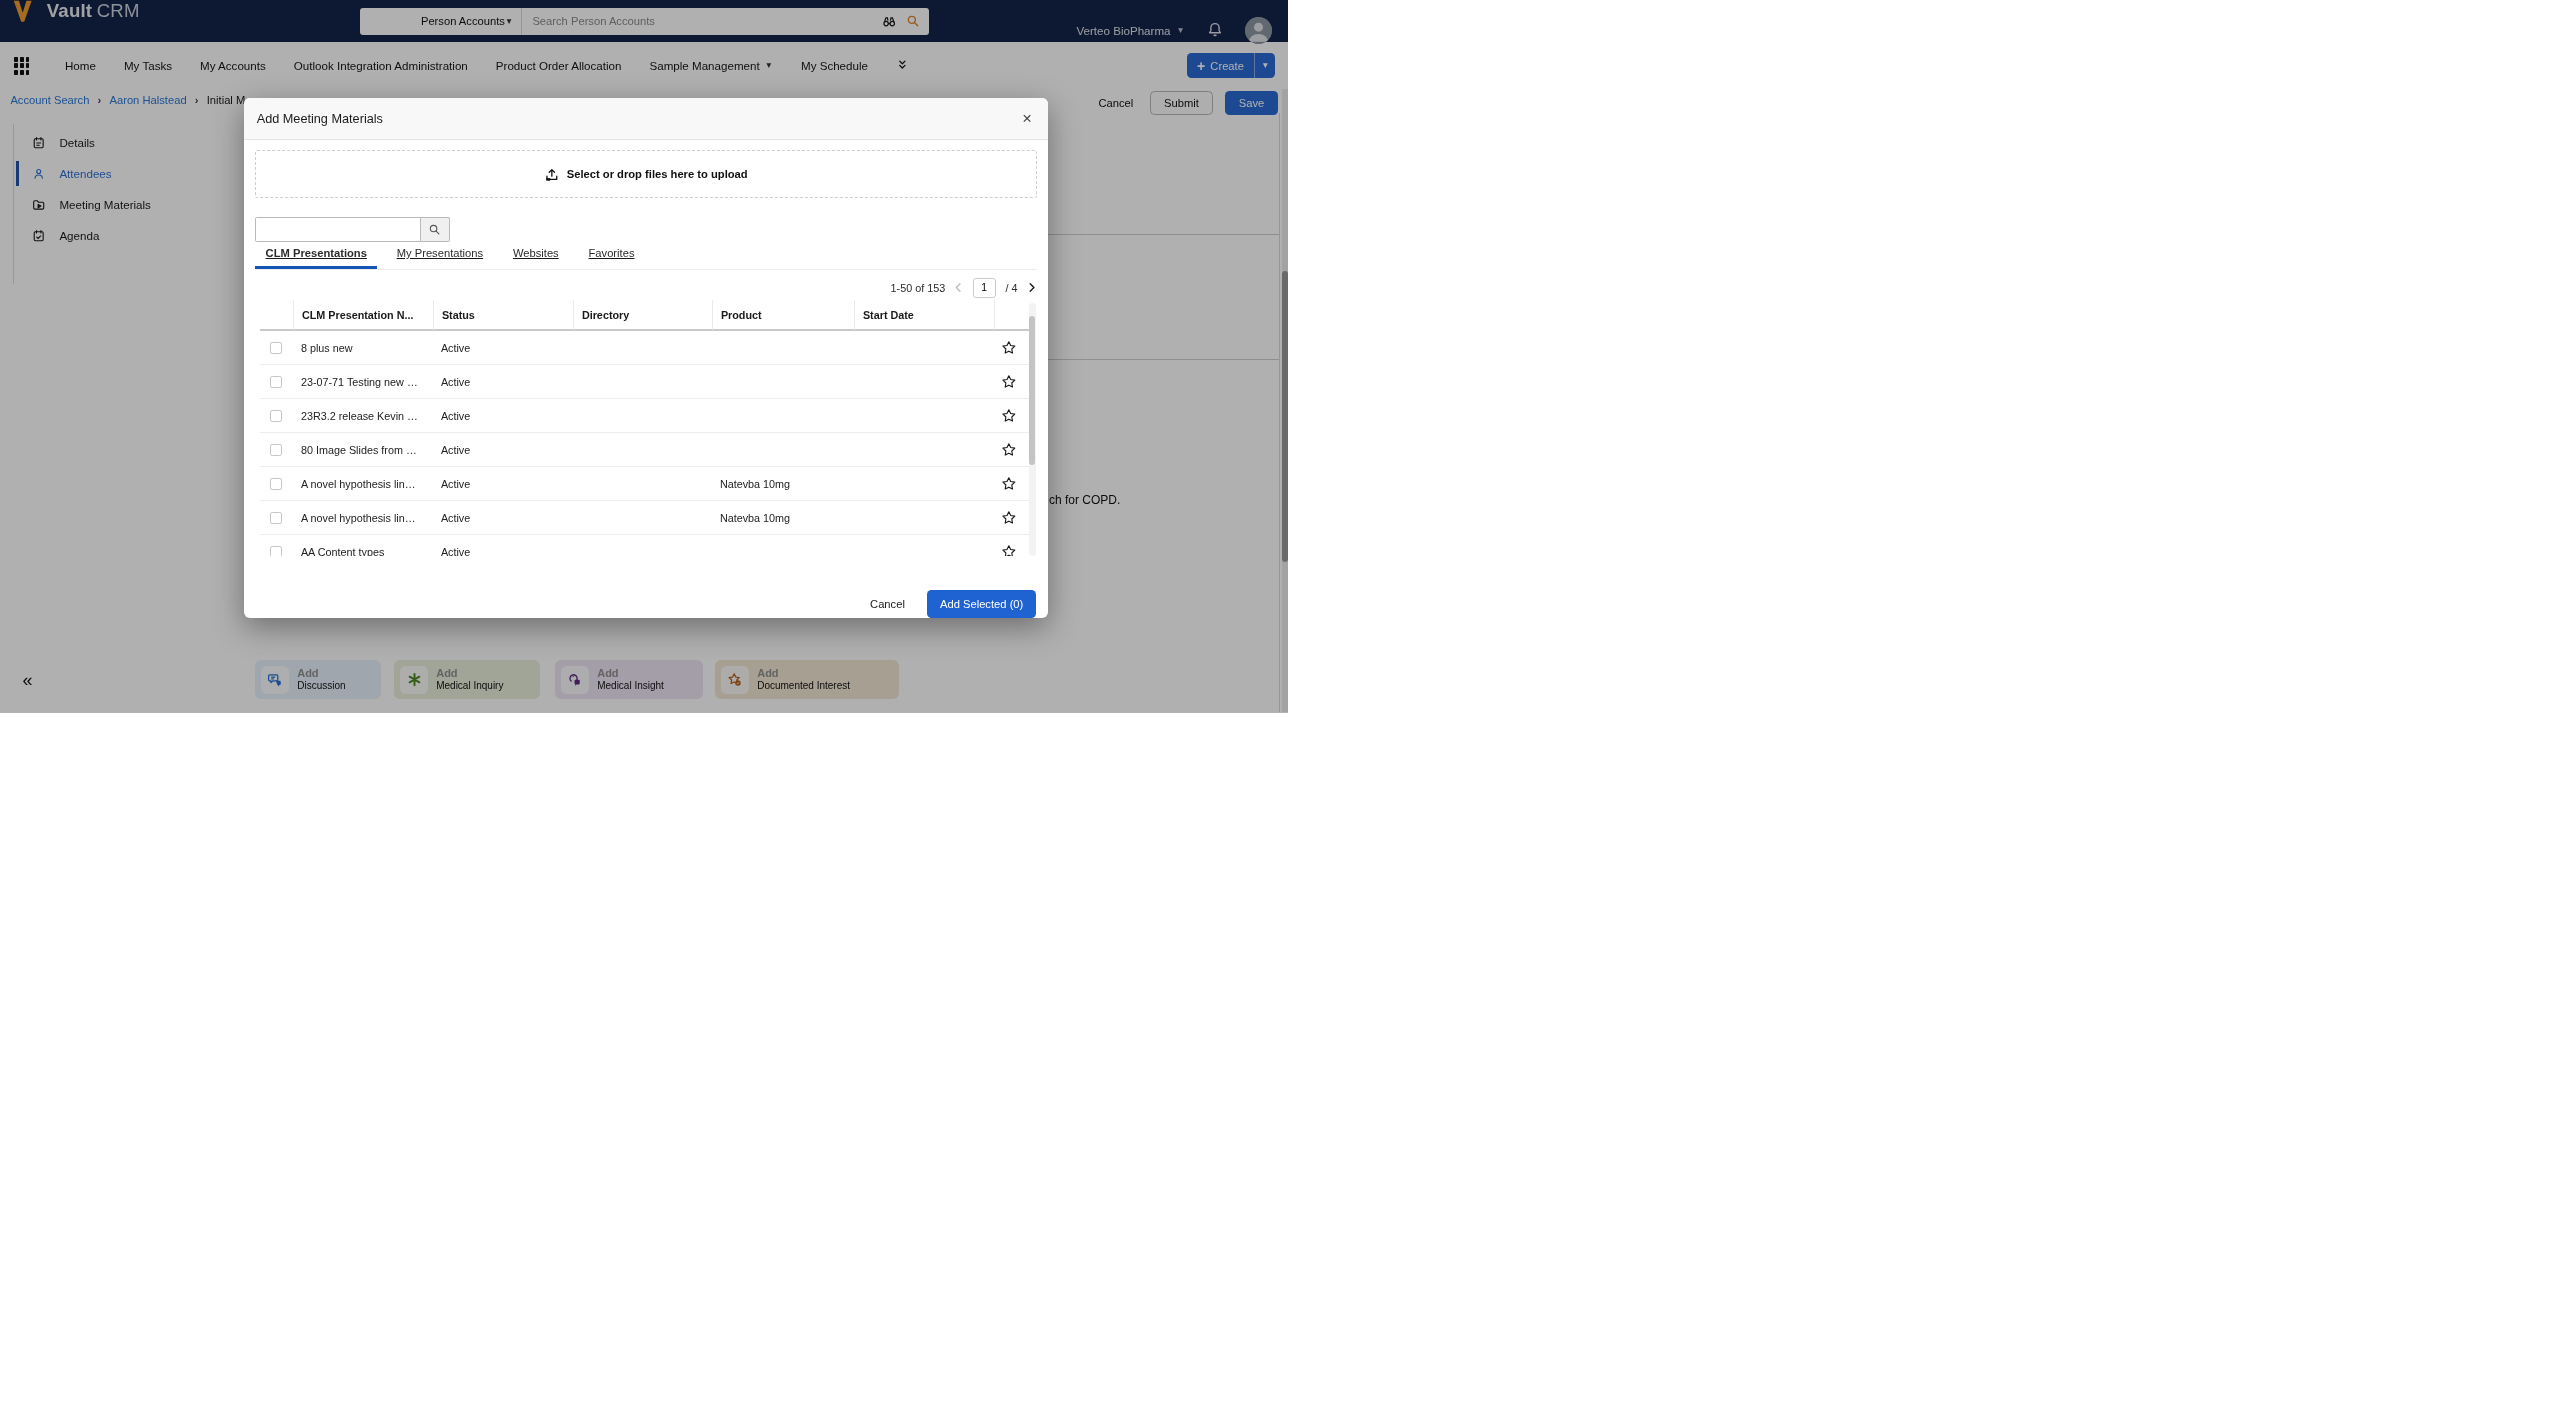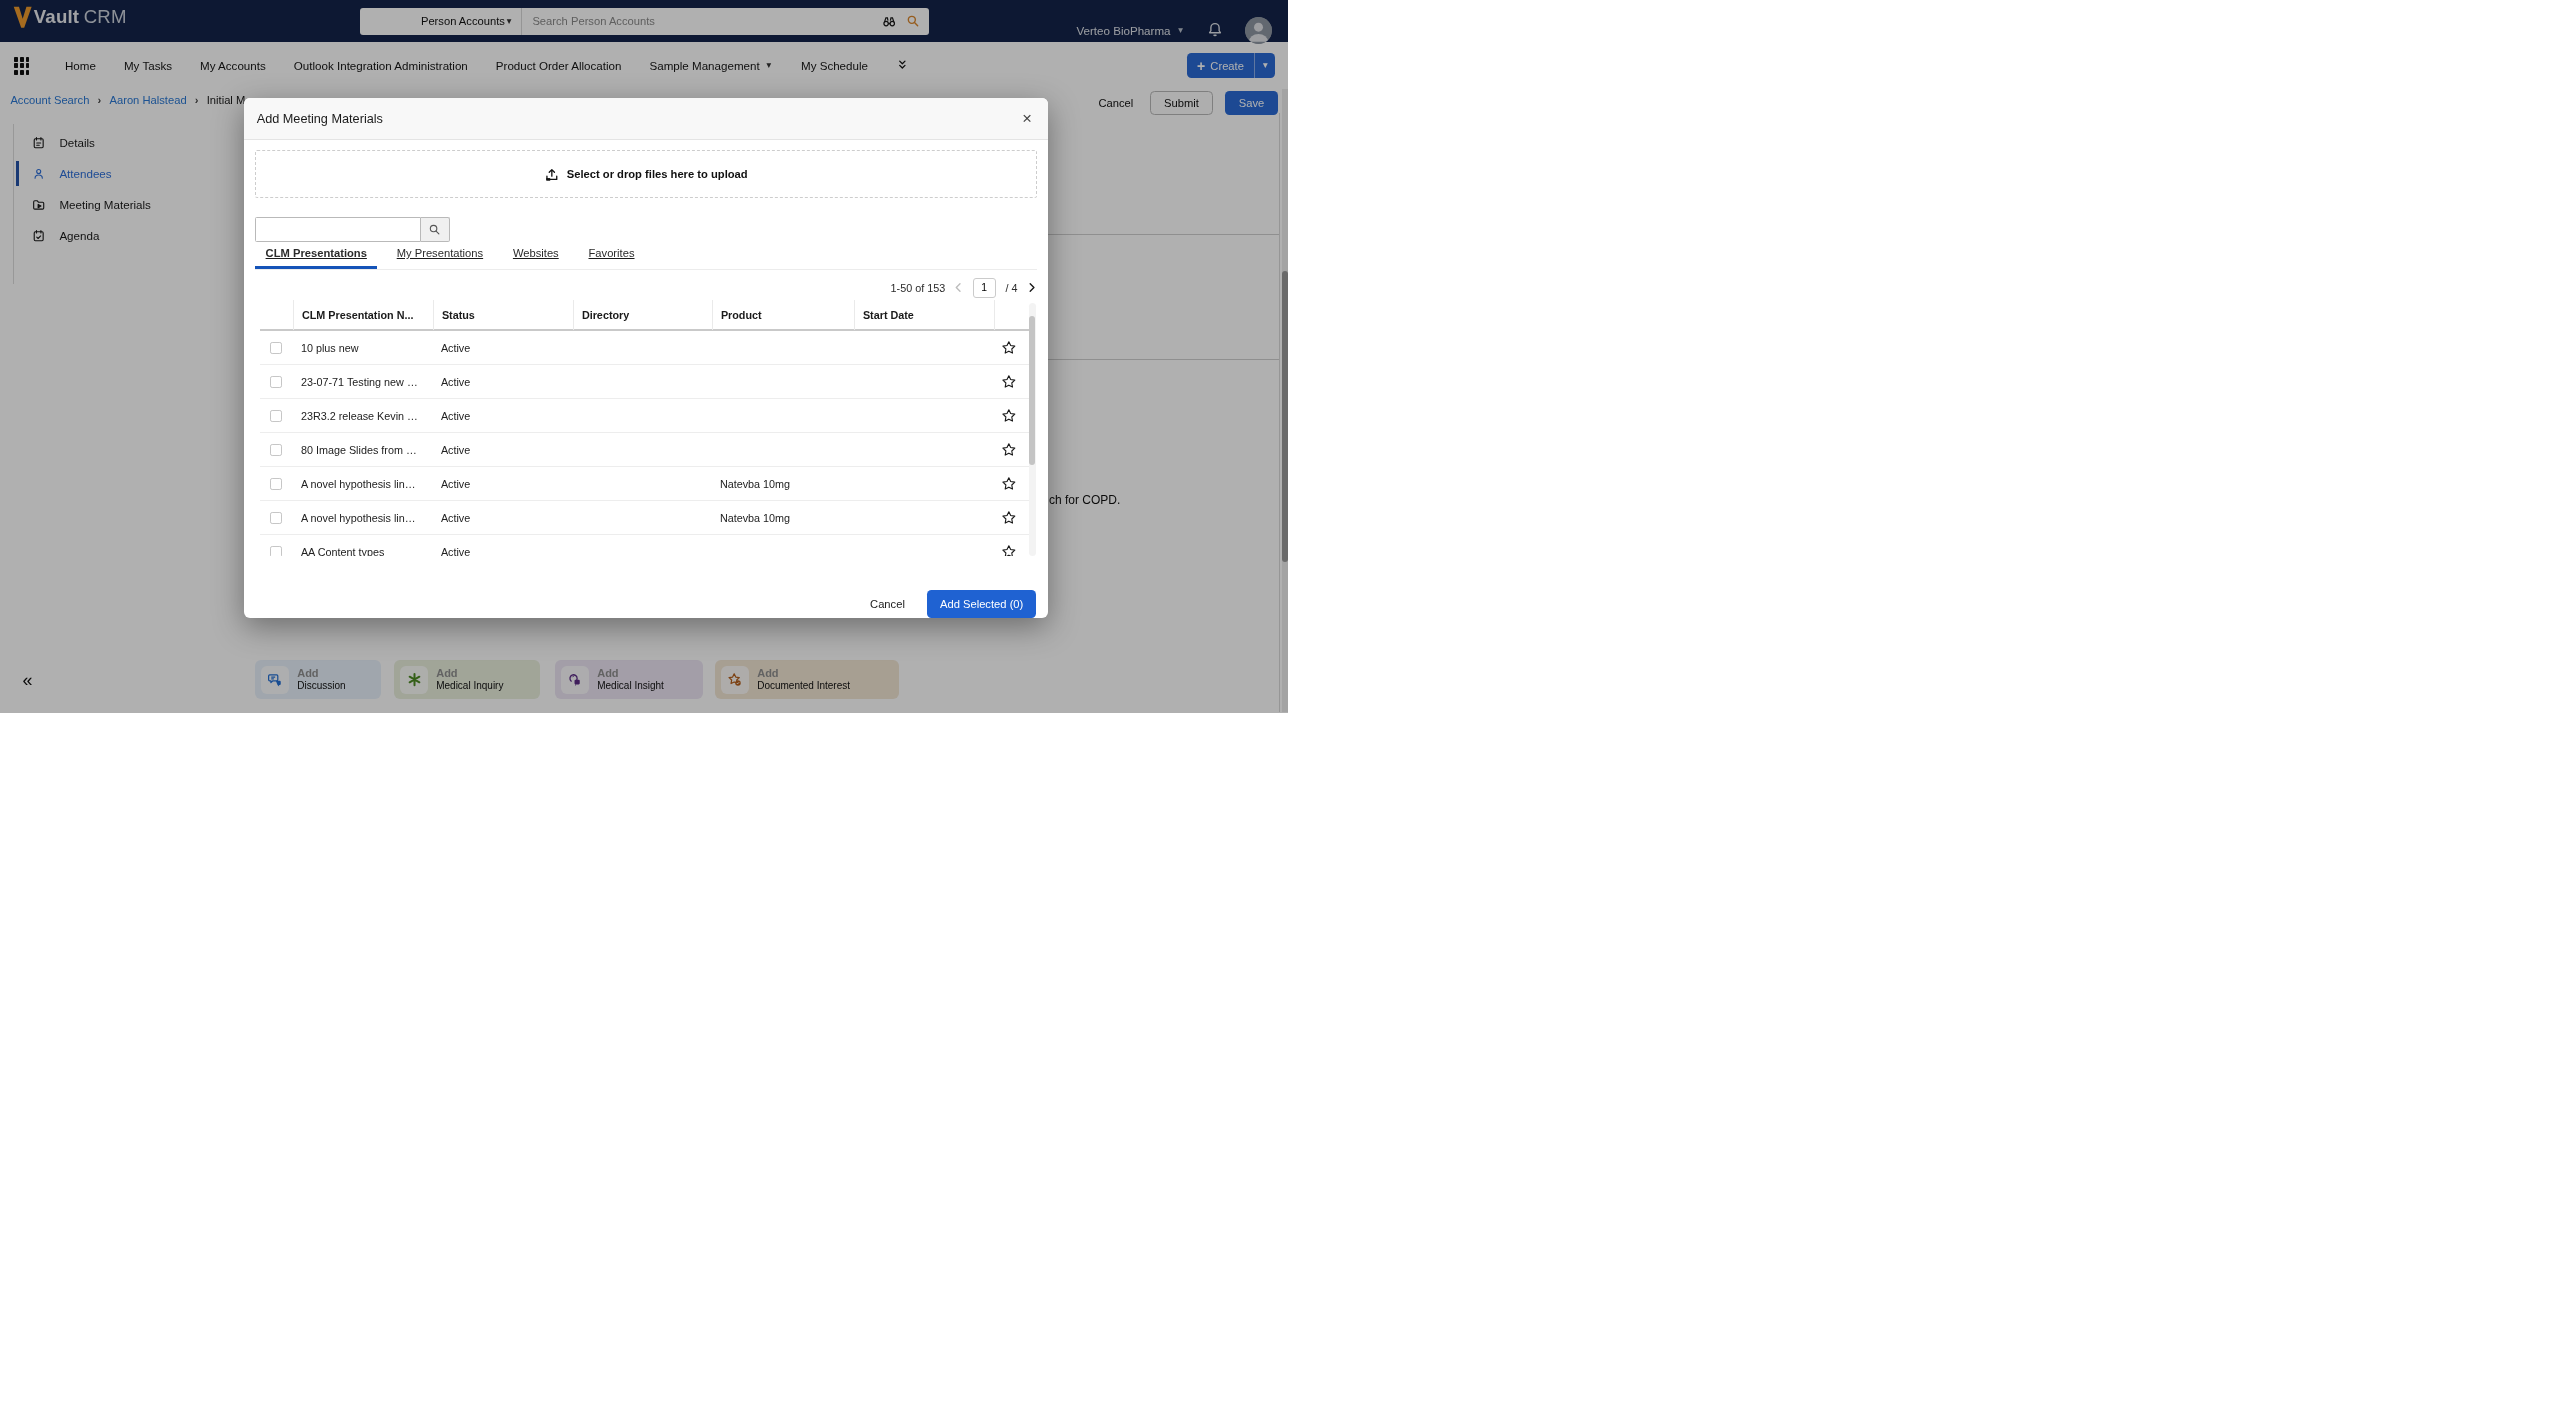--- a/index.html
+++ b/index.html
@@ -1,21 +1,21 @@
 <!DOCTYPE html>
 <html style="font-size:12px"><head>
 <meta charset="utf-8">
 <style>
   * { margin:0; padding:0; box-sizing:border-box; }
   html,body { width:1288px; height:713px; overflow:hidden; }
   body { font-family:"Liberation Sans", sans-serif; background:#ffffff; position:relative; color:#1a1a1a; }
 
   
   .topbar { position:absolute; left:0; top:0; width:1288px; height:42px; background:#14244a; z-index:1; }
-  .logo { position:absolute; left:13.4px; top:0; height:28px; display:flex; align-items:flex-end; gap:1px; }
+  .logo { position:absolute; left:13.4px; top:0; height:28px; display:flex; align-items:flex-start; gap:14px; }
   .logo-v { width:19.4px; height:22.4px; }
   .logo-word { font-size:18.6px; font-weight:bold; color:#e9ebef; letter-spacing:0.2px; }
   .logo-word .crm { font-weight:300; color:#ccd2dc; margin-left:4.5px; }
   .gsearch { position:absolute; left:360px; top:7.5px; width:569px; height:27.6px; background:#fff; border-radius:3px; display:flex; align-items:center; }
   .gsearch-scope { width:162px; height:100%; display:flex; align-items:center; justify-content:flex-end; padding:0 8px; border-right:0.7px solid #d8d8d8; font-size:11.2px; color:#111; cursor:pointer; }
   .caret { font-size:8.2px; color:#333; }
   .gsearch-input { flex:1; border:0; outline:none; font-size:11.2px; color:#333; padding:0 10.4px; font-family:"Liberation Sans",sans-serif; background:transparent; }
   .gsearch-input::placeholder { color:#8a8a8a; }
   .gsearch-icons { display:flex; align-items:center; gap:9px; padding-right:9px; }
   .topbar-right { position:absolute; right:16.4px; top:0; height:60px; display:flex; align-items:center; gap:21px; }
@@ -401,21 +401,21 @@
         <div class="th c-dir">Directory</div>
         <div class="th c-prod">Product</div>
         <div class="th c-start">Start Date</div>
         <div class="th c-star"></div>
       </div>
       <div class="rows">
         <div class="tr">
           <div class="c-check">
               <span class="checkbox"></span>
             </div>
-          <div class="c-name">10 plus new</div>
+          <div class="c-name">8 plus new</div>
           <div class="c-status">Active</div>
           <div class="c-dir"></div>
           <div class="c-prod"></div>
           <div class="c-start"></div>
           <div class="c-star">
               <span class="star">
                 <svg width="15.7" height="15.7" viewBox="0 0 24 24">
                   <path d="M12 2.8l2.8 5.7 6.3.9-4.6 4.4 1.1 6.2-5.6-2.9-5.6 2.9 1.1-6.2L2.9 9.4l6.3-.9z" fill="none" stroke="#1a1a1a" stroke-width="1.7" stroke-linejoin="round"></path>
                 </svg>
               </span>

